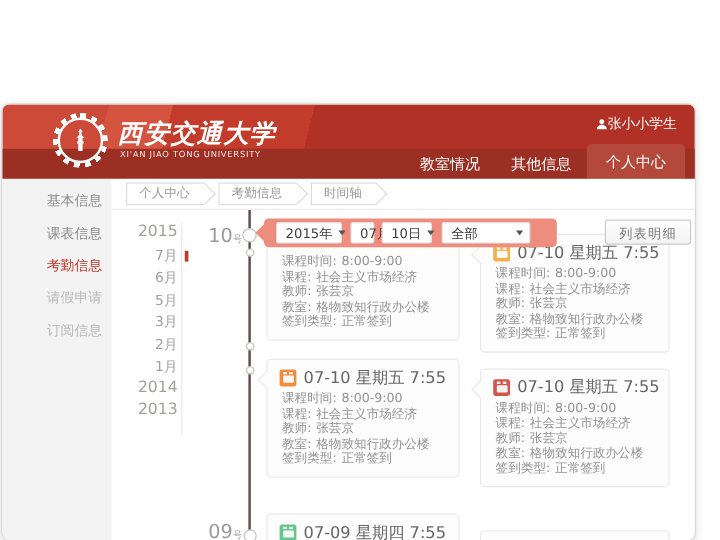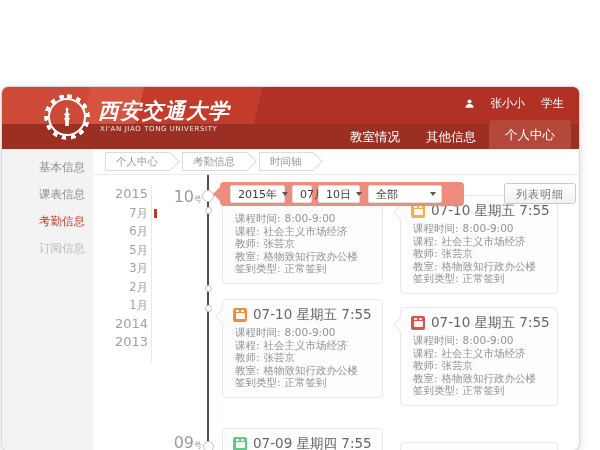--- a/index.html
+++ b/index.html
@@ -21,21 +21,21 @@
       mask:radial-gradient(circle,transparent 57%,#000 59%);}
   .logo-ring{position:absolute;inset:4px;border:2px solid #fff;border-radius:50%;}
   .logo-glyph{position:absolute;left:16px;top:13px;width:14px;height:19px;background:#fff;
       clip-path:polygon(50% 0,64% 16%,57% 16%,57% 28%,74% 42%,63% 42%,63% 58%,70% 58%,70% 66%,63% 66%,63% 100%,37% 100%,37% 66%,30% 66%,30% 58%,37% 58%,37% 42%,26% 42%,43% 28%,43% 16%,36% 16%);}
   .uni-cn{position:absolute;left:96px;top:10px;color:#fff;font-size:21px;font-weight:bold;
           font-style:italic;font-family:"DejaVu Serif","Liberation Serif",serif;letter-spacing:1px;white-space:nowrap;}
   .uni-en{position:absolute;left:98px;top:38px;color:rgba(255,255,255,.88);font-size:7px;
           letter-spacing:.6px;white-space:nowrap;}
   .app-title{position:absolute;left:224px;top:13px;color:#fff;font-size:19px;font-weight:bold;
              letter-spacing:3px;white-space:nowrap;}
-  .user{position:absolute;top:9px;right:15px;display:flex;align-items:center;gap:16px;
+  .user{position:absolute;top:9px;right:15px;display:flex;align-items:center;gap:0;
         color:#fff;font-size:11.5px;white-space:nowrap;}
   .user svg{display:block;}
   .nav{position:absolute;right:8px;bottom:0;display:flex;align-items:flex-end;}
   .nav-item{height:25px;line-height:25px;padding:0 13px;color:#fff;font-size:12.5px;cursor:pointer;white-space:nowrap;}
   .nav-item.active{height:29px;line-height:29px;background:#b4493b;border-radius:4px 4px 0 0;padding:0 16px;}
 
   
   .crumbbar{position:absolute;left:91px;top:62px;right:0;height:25px;background:#fff;
             border-bottom:1px solid #ececec;display:flex;align-items:center;padding-left:12px;}
   .crumb{position:relative;height:17px;line-height:17px;border:1px solid #dcdcdc;border-right:none;
@@ -142,20 +142,21 @@
     <div class="crumbbar">
         <div class="crumb">个人中心<span class="crumb-arrow"></span></div>
         <div class="crumb">考勤信息<span class="crumb-arrow"></span></div>
         <div class="crumb">时间轴<span class="crumb-arrow"></span></div>
       </div>
 
     <div class="sidebar">
         <div class="side-item">基本信息</div>
         <div class="side-item">课表信息</div>
         <div class="side-item active">考勤信息</div>
+        <div class="side-item muted">请假申请</div>
         <div class="side-item muted">订阅信息</div>
       </div>
 
     <div class="axis">
         <div class="axis-item year">2015</div>
         <div class="axis-item month">7月<span class="axis-tick"></span></div>
         <div class="axis-item month">6月</div>
         <div class="axis-item month">5月</div>
         <div class="axis-item month">3月</div>
         <div class="axis-item month">2月</div>

